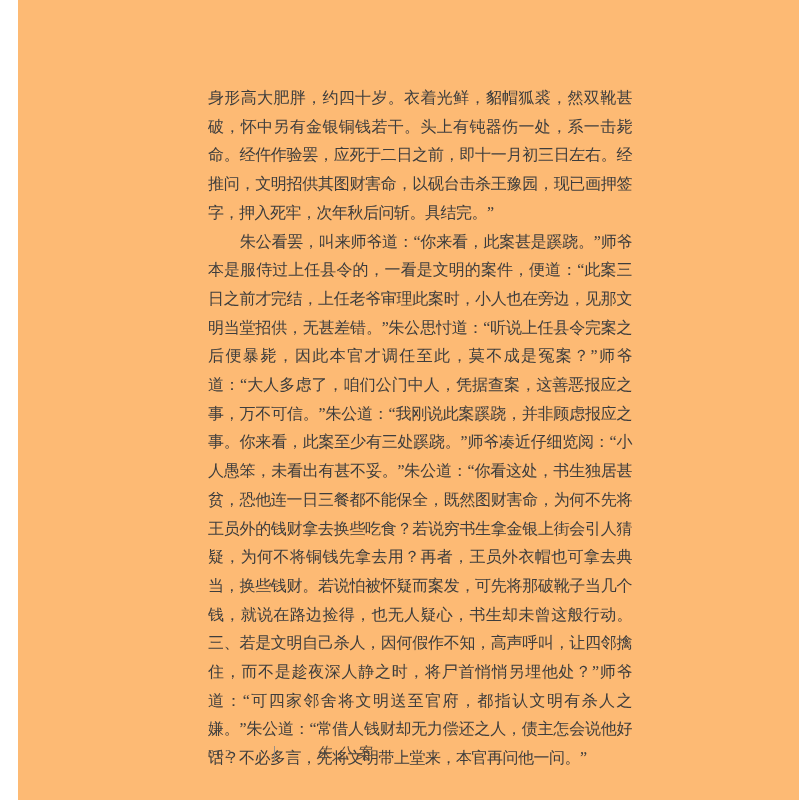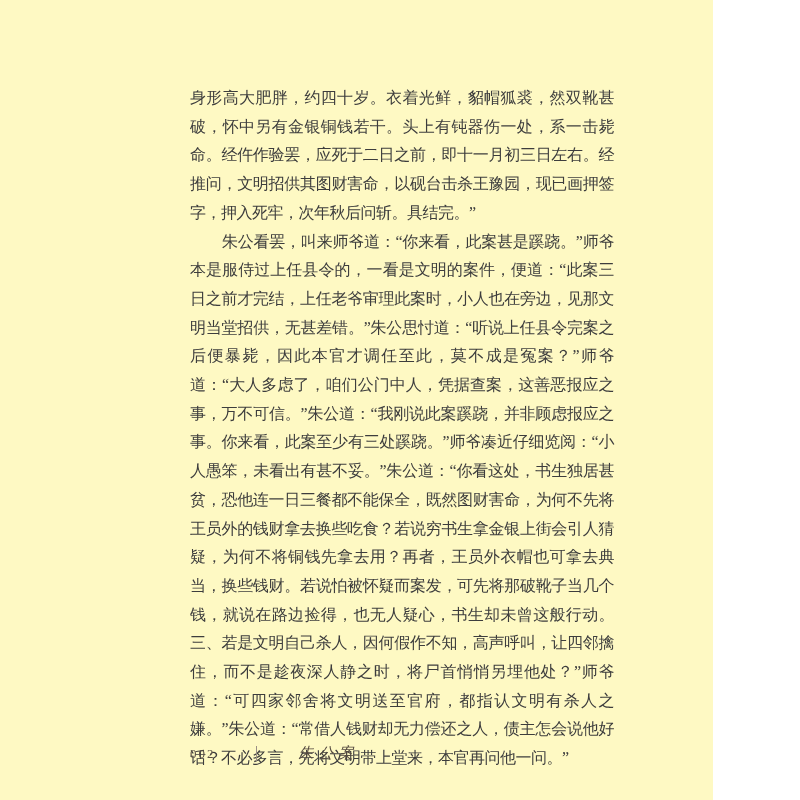--- a/index.html
+++ b/index.html
@@ -2,25 +2,26 @@
 <html><head>
 <meta charset="utf-8">
 <style>
   html, body {
     margin: 0;
     padding: 0;
     background: #ffffff;
   }
   .book-page {
     position: relative;
-    width: 713px;
+    width: 781px;
     height: 800px;
-    background: #fef9c3;
+    background: #fdba74;
     overflow: hidden;
     font-family: "Liberation Serif", "DejaVu Serif", serif;
+    margin-left: 18px;
   }
   .text-block {
     position: absolute;
     left: 190px;
     top: 84px;
     width: 424px;
     color: #3d3d3d;
     font-size: 16px;
     line-height: 28.7px;
     text-align: justify;

